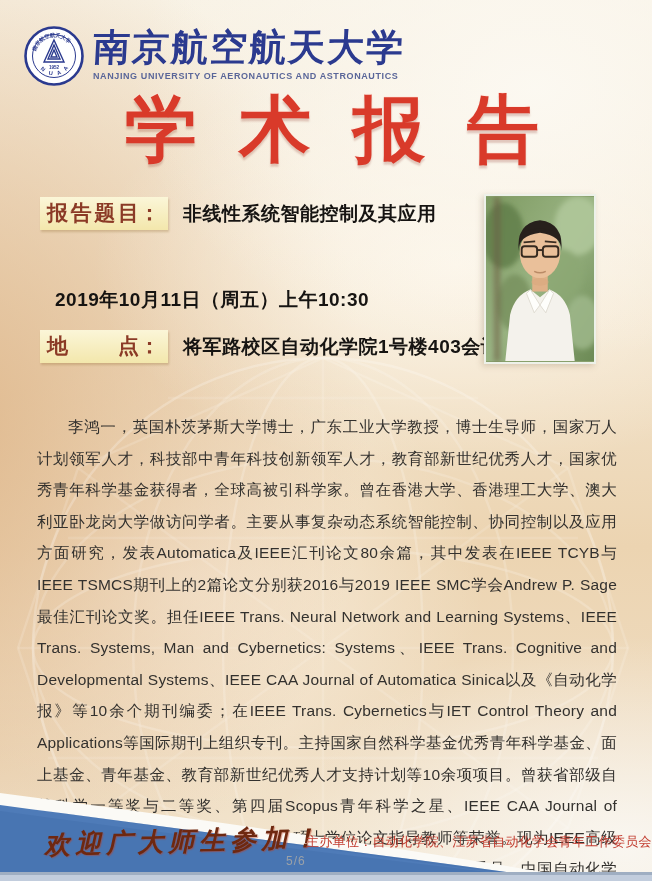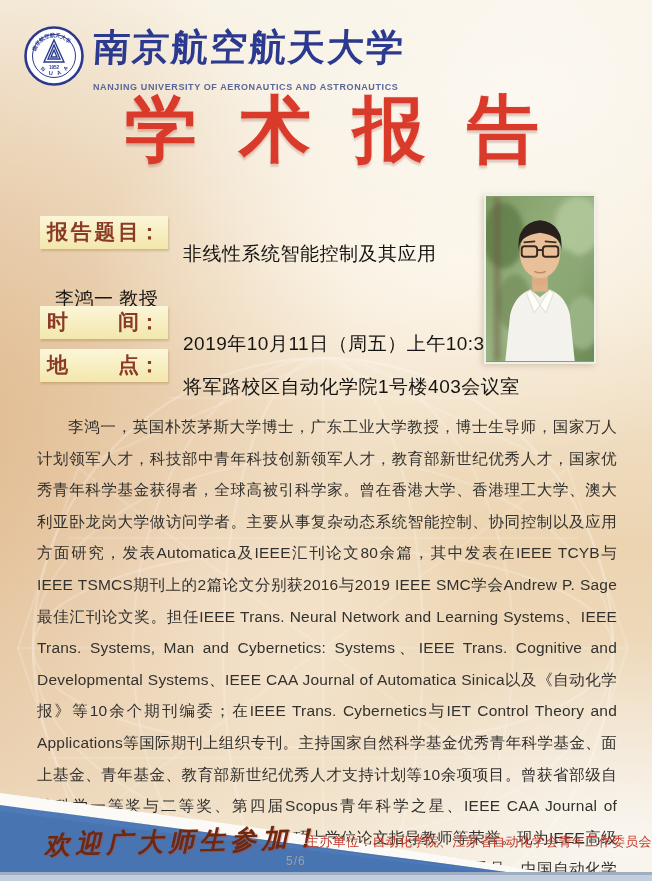--- a/index.html
+++ b/index.html
@@ -18,21 +18,21 @@
   }
 
   
   .globe { position:absolute; left:8px; top:338px; width:630px; height:620px; opacity:.42; pointer-events:none; }
 
   
   .header { position:absolute; left:24px; top:26px; display:flex; align-items:flex-start; }
   .logo { width:60px; height:60px; flex:0 0 auto; }
   .uni-block { margin-left:9px; padding-top:3px; }
   .uni-cn { font-family:"Liberation Serif", serif; font-size:37px; font-weight:bold; color:#2B3A8F; letter-spacing:2px; line-height:1.05; transform:skewX(-3deg); }
-  .uni-en { margin-top:14px; font-size:9px; font-weight:bold; color:#5A6699; letter-spacing:.6px; }
+  .uni-en { margin-top:3px; font-size:9px; font-weight:bold; color:#5A6699; letter-spacing:.6px; }
 
   
   .main-title {
     position:absolute; top:90px; left:0; right:0; text-align:center;
     font-size:72px; font-weight:900; color:#D93A2A;
     letter-spacing:42px; padding-left:42px; line-height:1.1;
     text-shadow:0 3px 2px rgba(130,30,18,.22), 0 -1px 0 rgba(255,230,220,.6);
     font-family:"Liberation Sans", sans-serif;
     margin-left:12px;
   }
@@ -40,21 +40,21 @@
   
   .info-row { position:absolute; left:40px; display:flex; align-items:center; }
   .info-label {
     display:inline-block; padding:3px 8px 4px 7px;
     background:linear-gradient(180deg,#FBF6D8 0%,#F3E7AC 100%);
     box-shadow:1px 2px 2px rgba(140,100,40,.28);
     color:#8B3A26; font-weight:bold; font-size:21px; line-height:26px;
   }
   .lbl-text { display:inline-block; min-width:92px; text-align:justify; text-align-last:justify; }
   .lbl-colon { display:inline-block; }
-  .info-value { margin-left:15px; font-size:19px; font-weight:normal; color:#161412; letter-spacing:.5px;margin-top:44px; }
+  .info-value { margin-left:15px; font-size:19px; font-weight:bold; color:#161412; letter-spacing:.5px; }
 
   .bio-label {
     position:absolute; left:37px; top:363px;
     color:#8B3A26; font-weight:bold; font-size:23px; letter-spacing:3px;
     text-shadow:0 1px 1px rgba(255,255,255,.6);
   }
 
   
   .photo {
     position:absolute; left:484px; top:194px; width:112px; height:170px;
@@ -126,24 +126,22 @@
     </div>
   </div>
 
   <div class="main-title">学术报告</div>
 
   <div class="info-row" style="top:197px">
     <span class="info-label"><span class="lbl-text">报告题目</span><span class="lbl-colon">：</span></span>
     <span class="info-value">非线性系统智能控制及其应用</span>
   </div>
   <div class="info-row" style="top:242px">
-    <span class="info-value">李鸿一 教授</span>
   </div>
   <div class="info-row" style="top:287px">
-    <span class="info-label"><span class="lbl-text">时间</span><span class="lbl-colon">：</span></span>
     <span class="info-value">2019年10月11日（周五）上午10:30</span>
   </div>
   <div class="info-row" style="top:330px">
     <span class="info-label"><span class="lbl-text">地点</span><span class="lbl-colon">：</span></span>
     <span class="info-value">将军路校区自动化学院1号楼403会议室</span>
   </div>
 
 
   <div class="photo">
     <svg viewBox="0 0 112 170">

